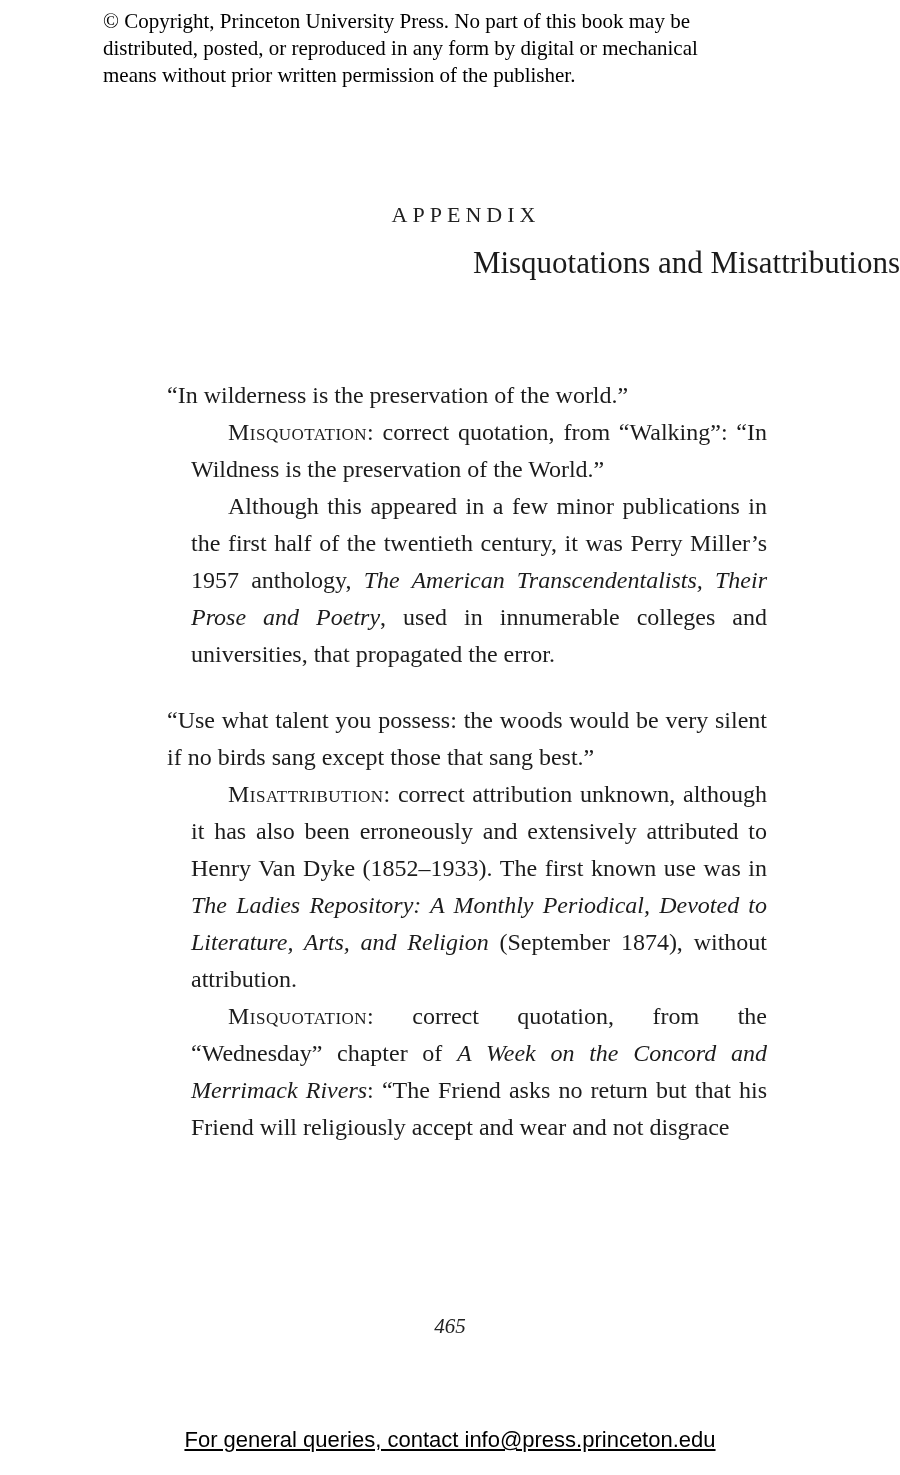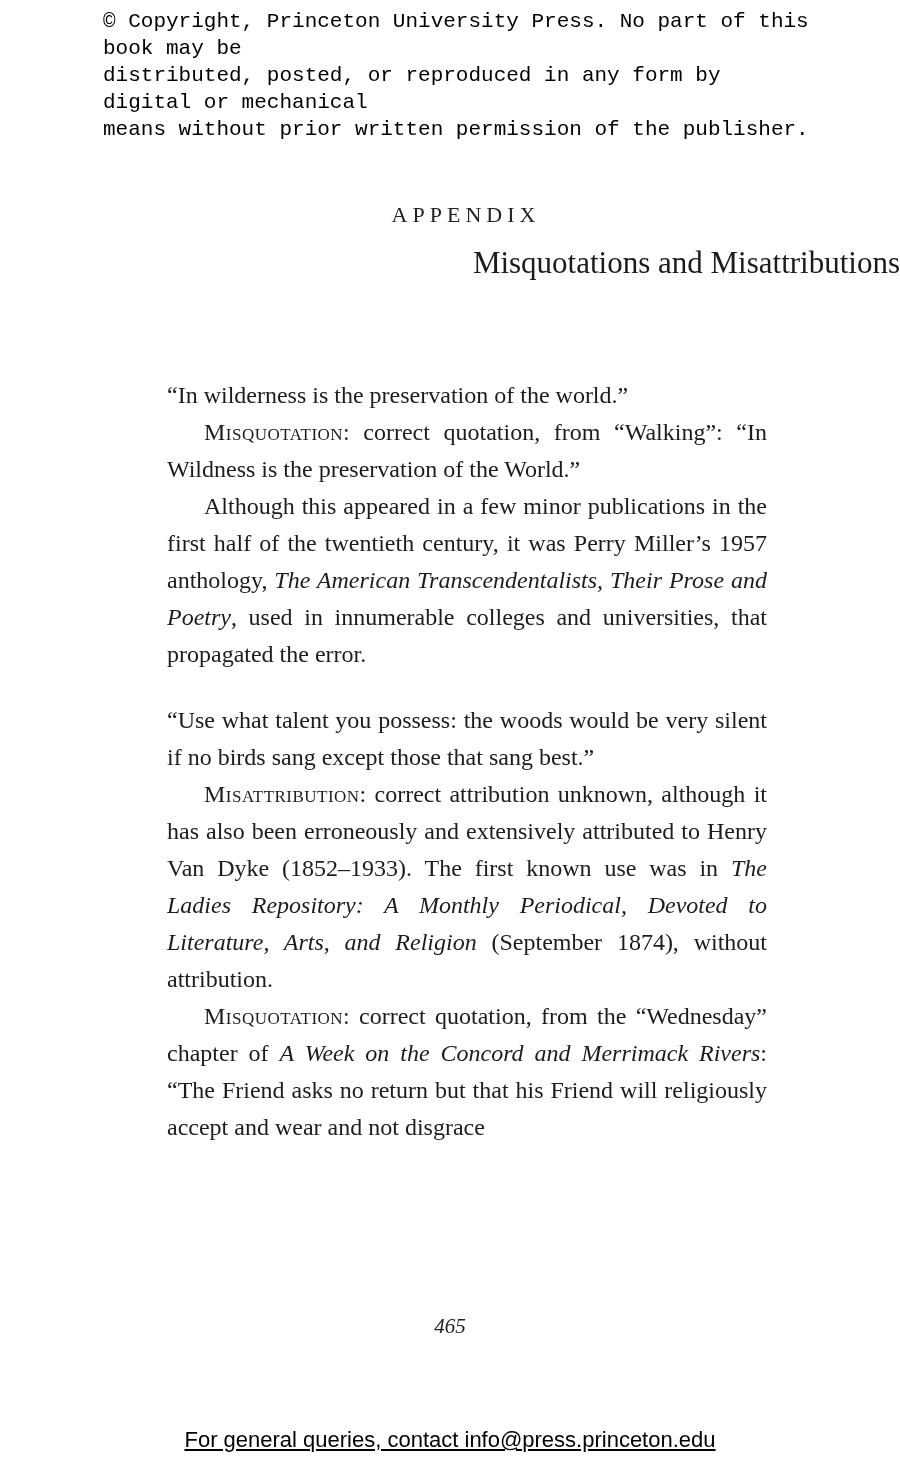--- a/index.html
+++ b/index.html
@@ -10,21 +10,21 @@
     background: #ffffff;
     font-family: "Liberation Serif", serif;
     color: #1b1b1b;
     overflow: hidden;
   }
   .copyright {
     position: absolute;
     left: 103px;
     top: 8px;
     width: 710px;
-    font-family: Liberation Mono, monospace;
+    font-family: Liberation Serif, serif;
     font-size: 21px;
     line-height: 27px;
     color: #000000;
     text-align: left;
   }
   .kicker {
     position: absolute;
     left: 16px;
     top: 202px;
     width: 900px;
@@ -46,21 +46,21 @@
     position: absolute;
     left: 167px;
     top: 377px;
     width: 600px;
     font-size: 24px;
     line-height: 37px;
     text-align: justify;
     color: #1c1c1c;
   }
   .body-block p { margin: 0; }
-  .body-block p.indent { text-indent: 37px; }
+  .body-block p.indent { text-indent: 37px; margin-left: 24px; }
   .body-block p.gap { margin-top: 29px; }
   .seg-italic { font-style: italic; }
   .seg-smallcaps { font-variant: small-caps; letter-spacing: 0.02em; }
   .pagenum {
     position: absolute;
     left: 0;
     top: 1314px;
     width: 900px;
     text-align: center;
     font-style: italic;

